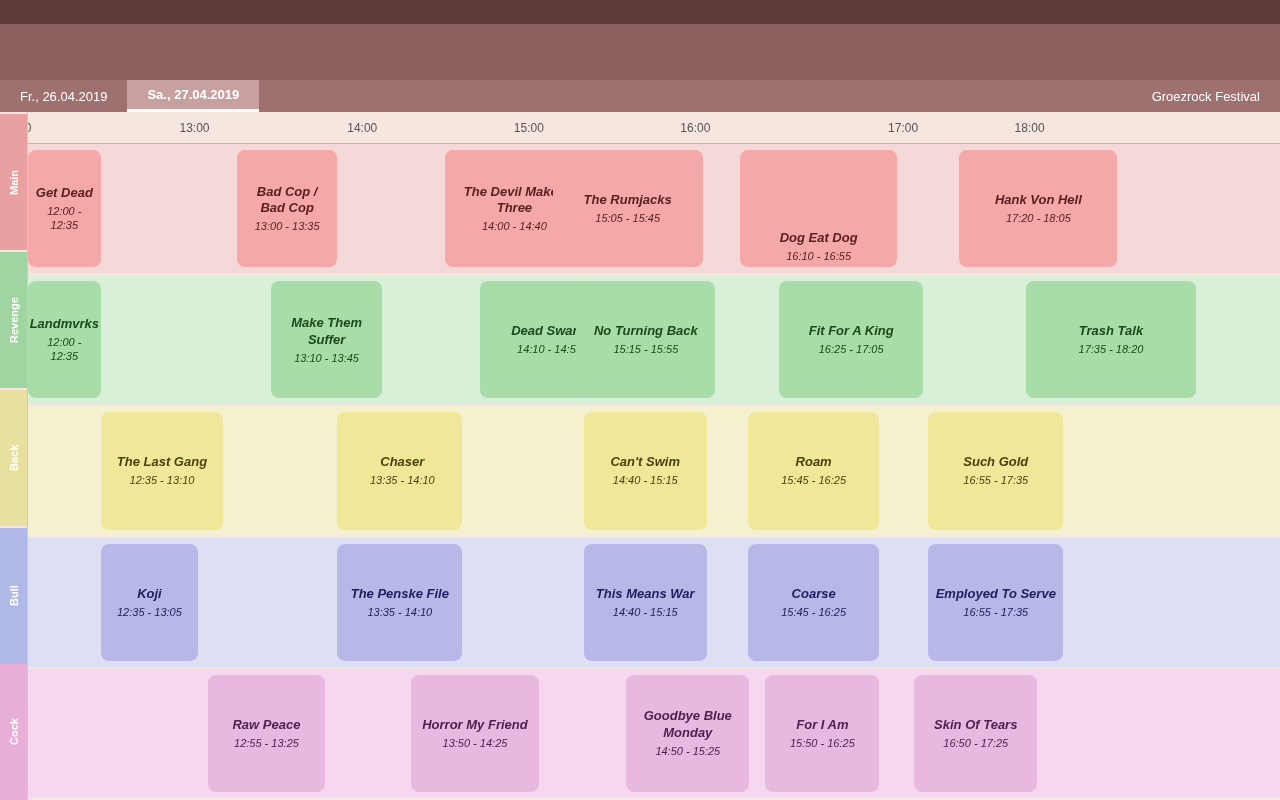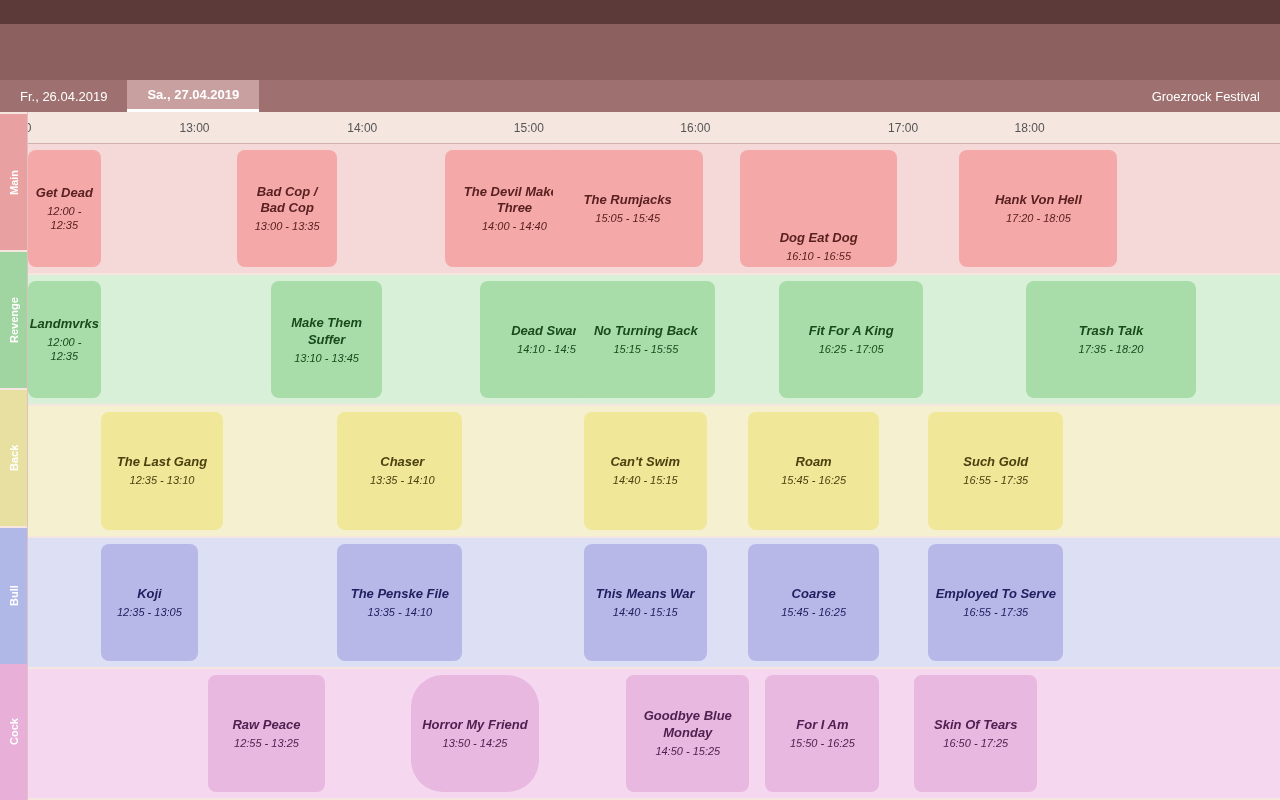--- a/index.html
+++ b/index.html
@@ -300,21 +300,21 @@
           <div class="act purple" style="left: 71.9%; width: 10.8%;">
             <div class="act-name">Employed To Serve</div>
             <div class="act-time">16:55 - 17:35</div>
           </div>
         </div>
         <div class="stage-row cock">
           <div class="act lavender" style="left: 13.2%; width: 9.3%; margin-left: 15px;">
             <div class="act-name">Raw Peace</div>
             <div class="act-time">12:55 - 13:25</div>
           </div>
-          <div class="act lavender" style="left: 30.6%; width: 10.2%; border-radius: 32px;">
+          <div class="act lavender" style="left: 30.6%; width: 10.2%;">
             <div class="act-name">Horror My Friend</div>
             <div class="act-time">13:50 - 14:25</div>
           </div>
           <div class="act lavender" style="left: 47.8%; width: 9.8%;">
             <div class="act-name">Goodbye Blue Monday</div>
             <div class="act-time">14:50 - 15:25</div>
           </div>
           <div class="act lavender" style="left: 58.9%; width: 9.1%;">
             <div class="act-name">For I Am</div>
             <div class="act-time">15:50 - 16:25</div>

